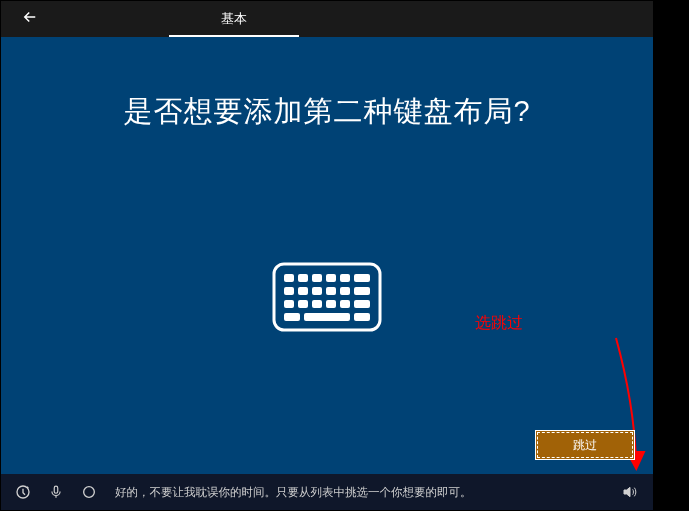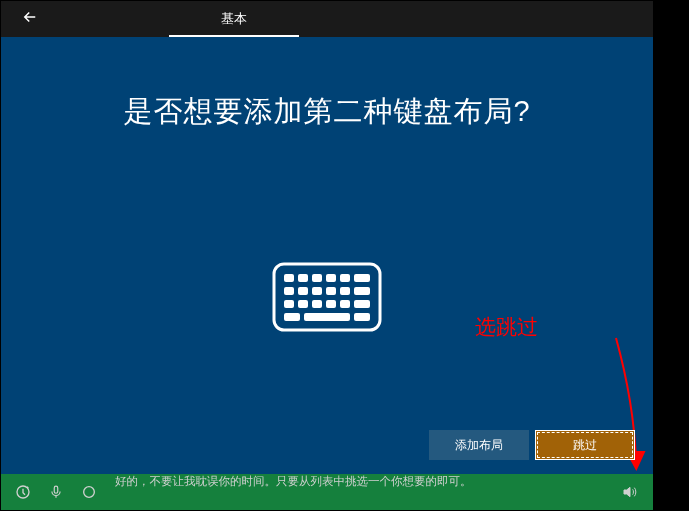--- a/index.html
+++ b/index.html
@@ -21,36 +21,36 @@
   }
   .title {
     position: absolute; top: 55px; left: 0; right: 0; text-align: center;
     color: #fff; font-size: 29px; font-weight: 400; letter-spacing: 1px;
   }
   .keyboard-icon {
     position: absolute; top: 225px; left: 50%; transform: translateX(-50%);
   }
   .annotation {
     position: absolute; top: 276px; left: 474px;
-    color: #ff0000; font-size: 21px; font-weight: 400;
+    color: #ff0000; font-size: 16px; font-weight: 400;
   }
   .arrow-svg { position: absolute; left: 605px; top: 296px; pointer-events: none; }
   .btn-row {
     position: absolute; bottom: 14px; right: 18px; display: flex; gap: 6px;
   }
   .btn {
     width: 100px; height: 30px; color: #fff; font-size: 12px;
     display: flex; align-items: center; justify-content: center;
     cursor: pointer; border: none;
   }
   .btn-secondary { background: #24597f; }
   .btn-primary { background: #a16207; outline: 1px dashed #fff; outline-offset: -3px; border: 1px solid #fff; }
   .taskbar {
     position: absolute; left: 0; right: 0; bottom: 0; height: 36px;
-    background: #15803d; display: flex; color: #d0d0d0;
+    background: #0f172a; display: flex; align-items: center; color: #d0d0d0;
     padding: 0 14px; gap: 18px;
   }
   .tb-icon { font-size: 15px; cursor: pointer; color: #d0d0d0; display: flex; align-items: center; }
   .cortana-text { font-size: 11.5px; color: #d0d0d0; flex: 1; }
   .vol { margin-left: auto; }
 </style>
 </head>
 <body>
 
 <div class="screen">
@@ -103,21 +103,20 @@
     <svg class="arrow-svg" width="60" height="140">
       <defs>
         <marker id="ah" markerWidth="10" markerHeight="10" refX="5" refY="5" orient="auto">
           <path d="M0,0 L10,5 L0,10 z" fill="#ff0000"></path>
         </marker>
       </defs>
       <path d="M10,5 Q28,70 30,128" stroke="#ff0000" stroke-width="2" fill="none" marker-end="url(#ah)"></path>
     </svg>
 
     <div class="btn-row">
-      <button class="btn btn-secondary">添加布局</button>
       <button class="btn btn-primary">跳过</button>
     </div>
   </div>
 
   <div class="taskbar">
     <span class="tb-icon">
       <svg width="16" height="16" viewBox="0 0 24 24" fill="none" stroke="#d0d0d0" stroke-width="2">
           <circle cx="12" cy="12" r="9"></circle>
           <path d="M12 7v6l3 3"></path>
           <path d="M18 4l2 2"></path>

